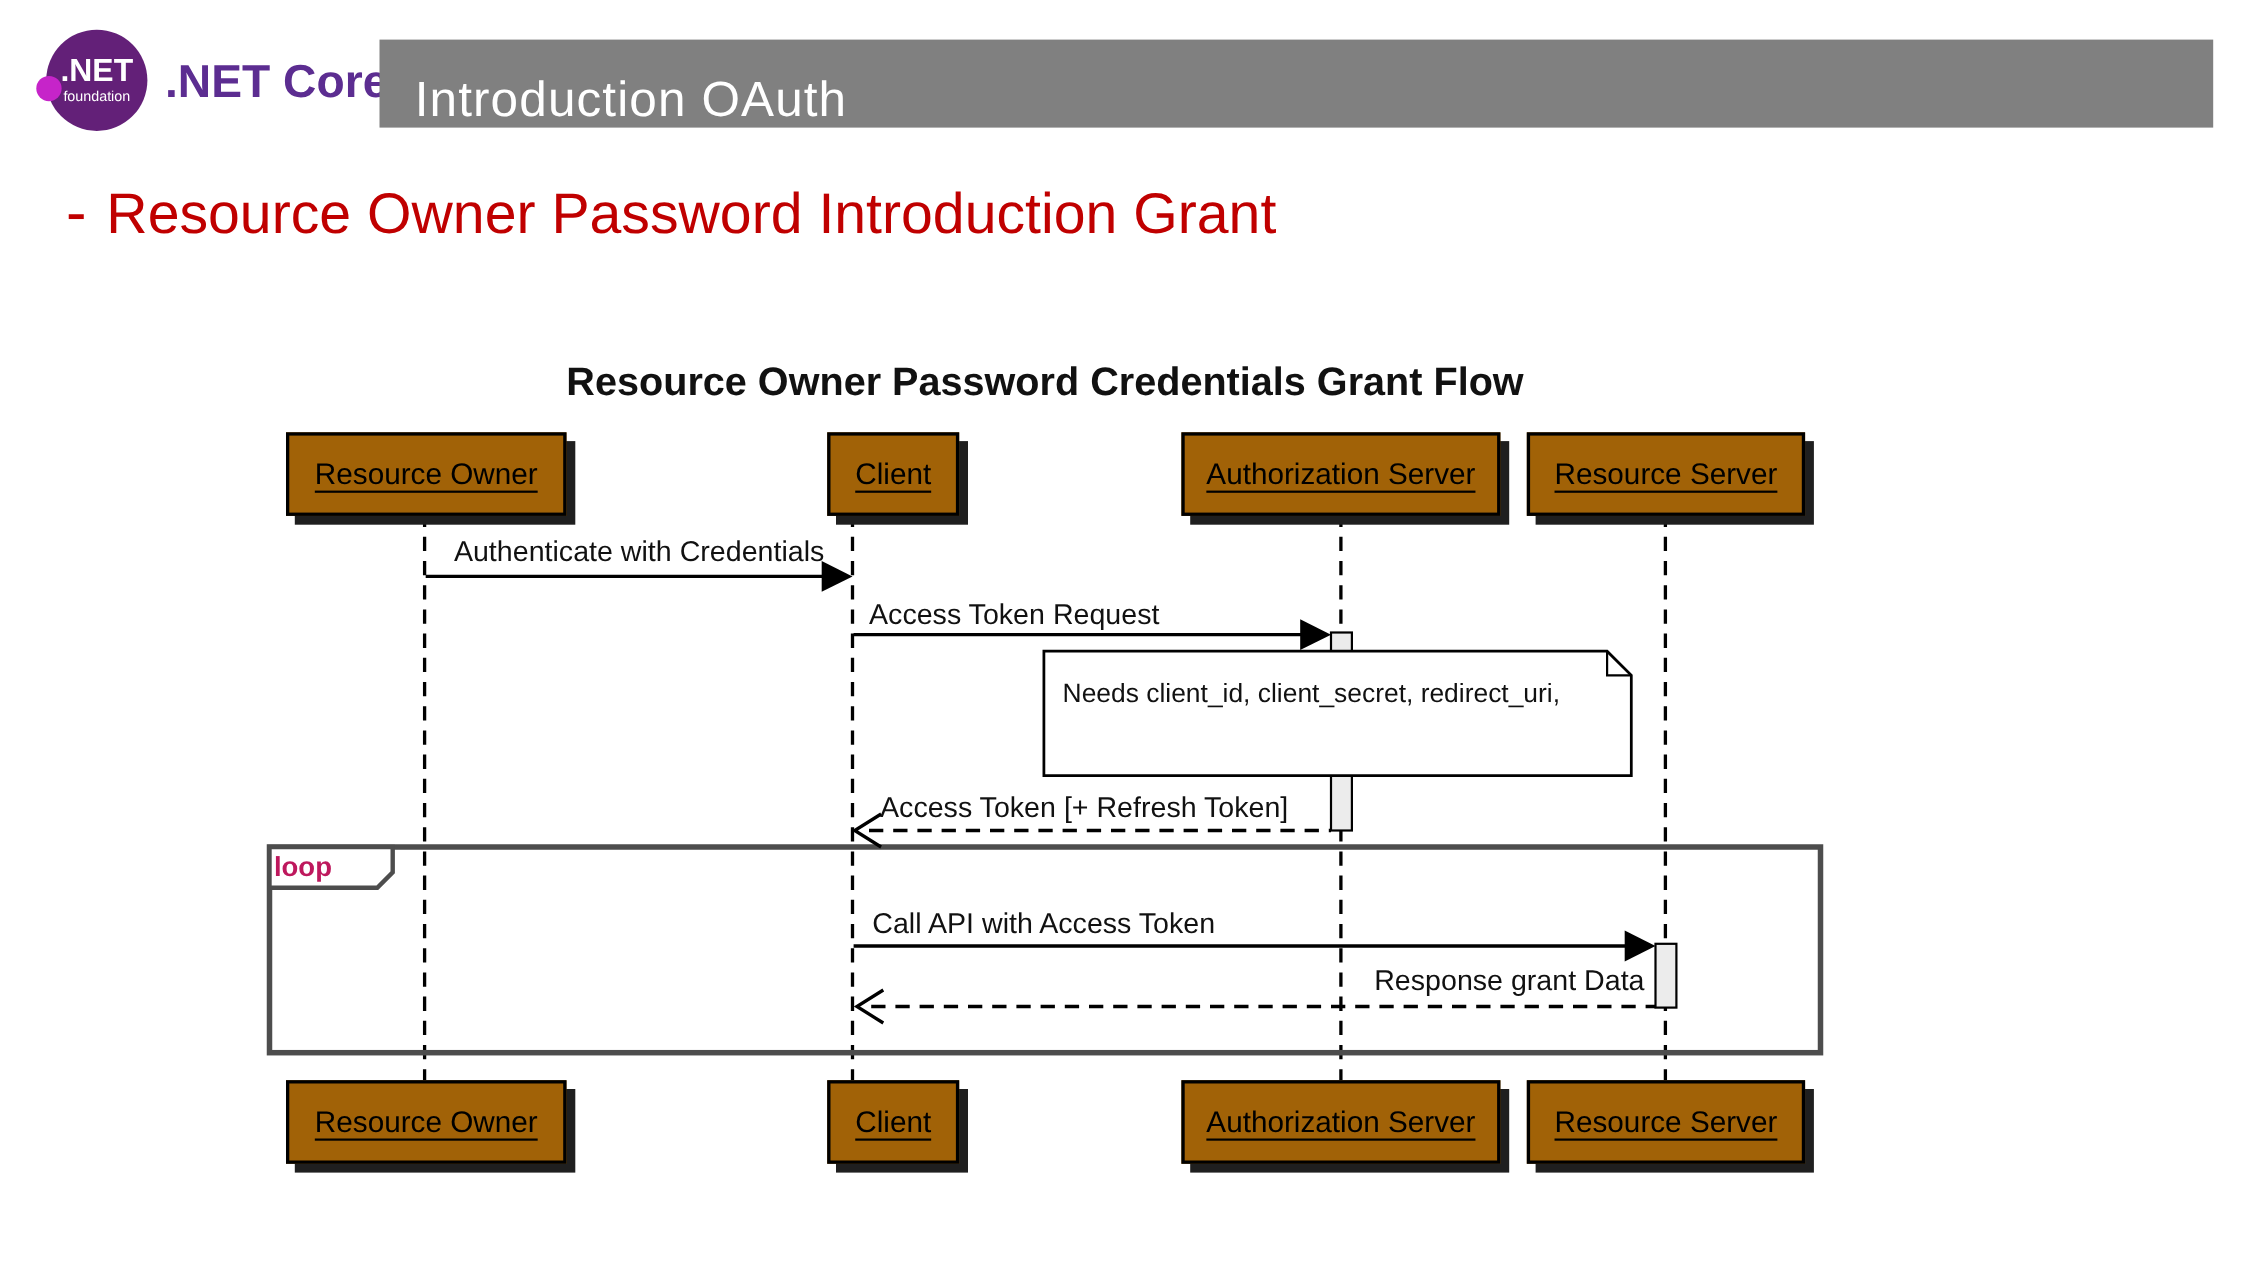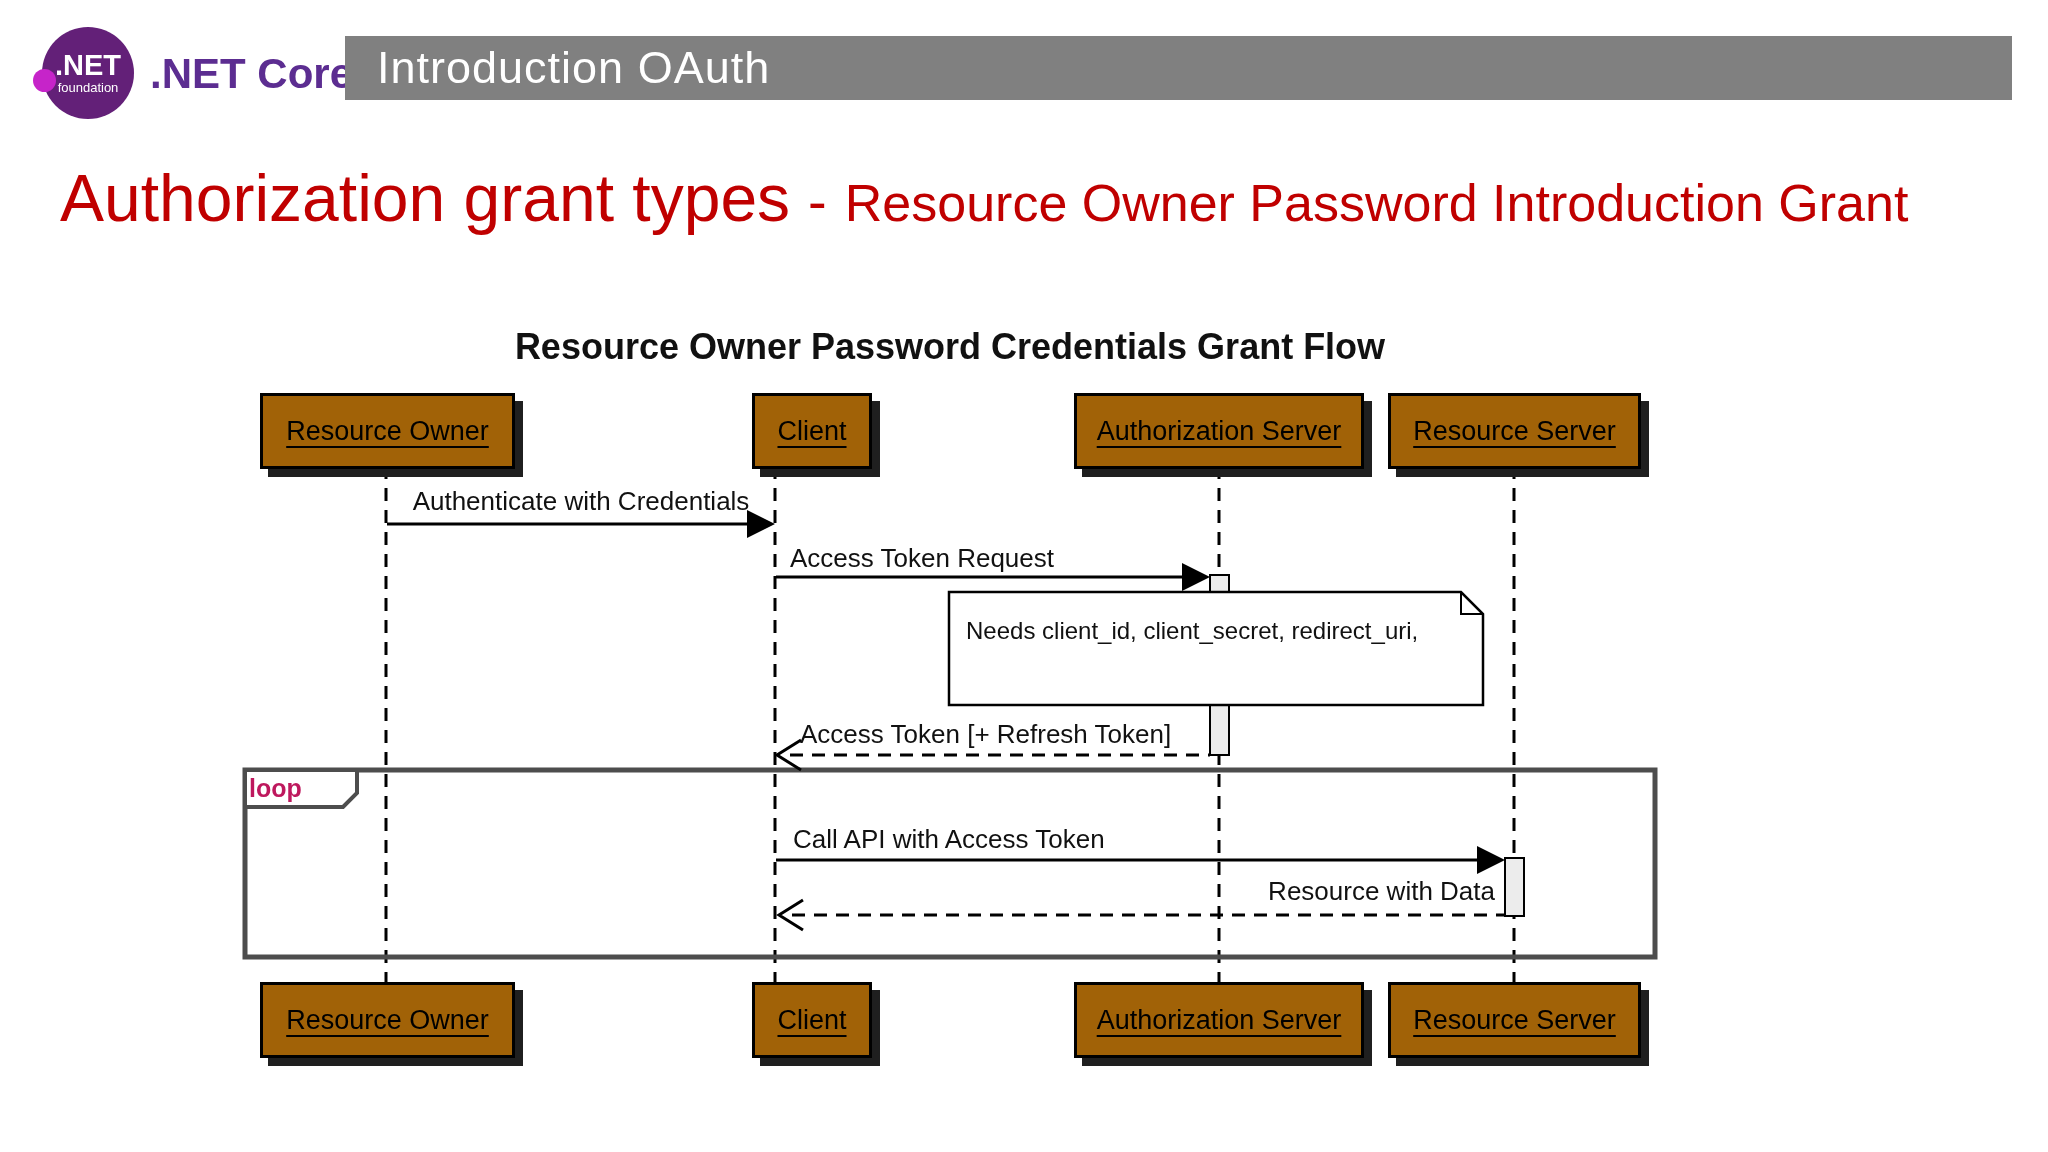--- a/index.html
+++ b/index.html
@@ -10,22 +10,22 @@
   
   .logo-circle{
     position:absolute;left:42px;top:27px;width:92px;height:92px;border-radius:50%;
     background:#632078;display:flex;flex-direction:column;align-items:center;justify-content:center;
   }
   .logo-net{color:#fff;font-weight:bold;font-size:29px;line-height:29px;letter-spacing:0px;}
   .logo-foundation{color:#fff;font-size:13px;line-height:16px;font-weight:normal;}
   .logo-dot{position:absolute;left:33px;top:69px;width:23px;height:23px;border-radius:50%;background:#c624c9;}
   .product{position:absolute;left:150px;top:50px;font-size:42px;font-weight:bold;color:#5c2d91;}
   .banner{
-    position:absolute;left:345px;top:36px;width:1667px;height:64px;background:#808080;
-    display:flex;align-items:center;
+    position:absolute;left:345px;top:36px;width:1667px;height:80px;background:#808080;
+    display:flex;align-items:flex-end;
   }
   .banner span{color:#ffffff;font-size:45px;padding-left:32px;font-weight:normal;letter-spacing:1px;}
   
   .title{
     position:absolute;left:60px;top:160px;margin:0;display:flex;align-items:baseline;gap:18px;
     color:#c00000;font-weight:normal;white-space:nowrap;
   }
   .t-main{font-size:66px;}
   .t-sep{font-size:56px;}
   .t-sub{font-size:52px;}
@@ -75,21 +75,20 @@
     <div class="logo-net">.NET</div>
     <div class="logo-foundation">foundation</div>
   </div>
   <div class="logo-dot"></div>
   <div class="product">.NET Core</div>
   <div class="banner">
     <span>Introduction OAuth</span>
   </div>
 
   <h1 class="title">
-    <span class="t-main">Authorization grant types</span>
     <span class="t-sep">-</span>
     <span class="t-sub">Resource Owner Password Introduction Grant</span>
   </h1>
 
   <div class="diagram">
 
     <svg width="2048" height="1152" viewBox="0 0 2048 1152">
 
       <line x1="386" y1="466" x2="386" y2="982" stroke="#000" stroke-width="3" stroke-dasharray="13 9"></line>
       <line x1="775" y1="466" x2="775" y2="982" stroke="#000" stroke-width="3" stroke-dasharray="13 9"></line>
@@ -134,21 +133,21 @@
       <span>Authorization Server</span>
     </div>
     <div class="actor a-rs row-top">
       <span>Resource Server</span>
     </div>
 
     <div class="msg lbl-m1">Authenticate with Credentials</div>
     <div class="msg lbl-m2">Access Token Request</div>
     <div class="msg lbl-m3">Access Token [+ Refresh Token]</div>
     <div class="msg lbl-m4">Call API with Access Token</div>
-    <div class="msg lbl-m5">Resource with Data</div>
+    <div class="msg lbl-m5">Response grant Data</div>
 
     <div class="note-text">
       <div>Needs client_id, client_secret, redirect_uri,</div>
     </div>
 
     <div class="loop-lbl">loop</div>
 
     <div class="actor a-ro row-bottom">
       <span>Resource Owner</span>
     </div>

